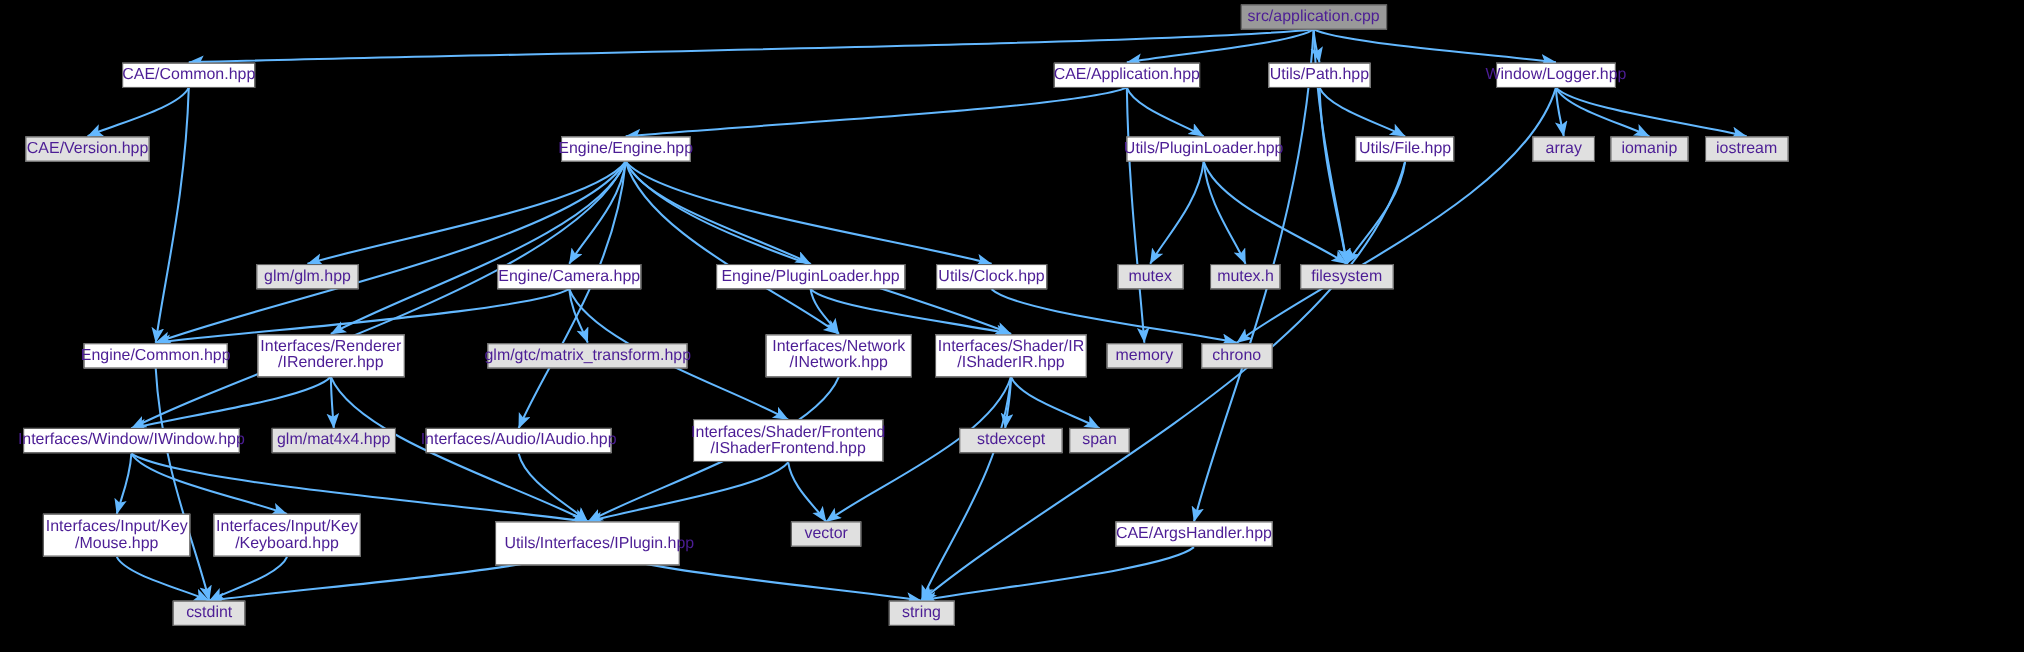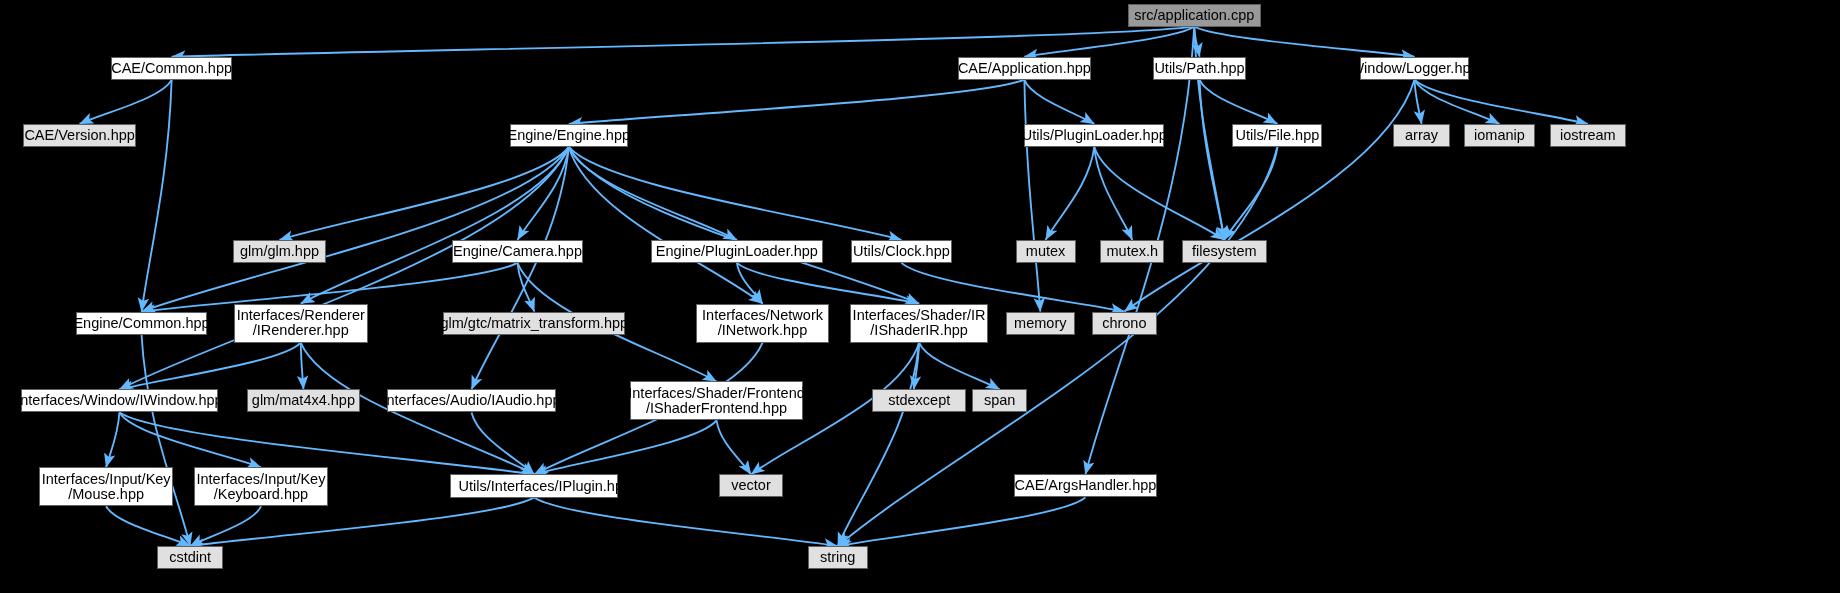--- a/index.html
+++ b/index.html
@@ -1,21 +1,21 @@
 <!DOCTYPE html>
 <html><head>
 <meta charset="utf-8">
 <style>
   html,body{margin:0;padding:0;background:#000;}
   #graph-root{position:relative;width:1840px;height:593px;background:#000;
     font-family:"Liberation Sans","DejaVu Sans",sans-serif;overflow:hidden;}
   #graph-svg{position:absolute;left:0;top:0;width:1840px;height:593px;}
   .node{position:absolute;box-sizing:border-box;border:1px solid #606060;
     display:flex;align-items:center;justify-content:center;text-align:center;
-    color:#000000;font-size:14.5px;line-height:15px;white-space:pre;letter-spacing:0px;}
+    color:#4c1d95;font-size:14.5px;line-height:15px;white-space:pre;letter-spacing:0px;}
   .node.header{background:#ffffff;}
   .node.system{background:#e0e0e0;}
   .node.root{background:#999999;}
 </style>
 </head>
 <body>
 
 <div id="graph-root">
   <svg id="graph-svg" viewBox="0 0 2080 670" preserveAspectRatio="none" xmlns="http://www.w3.org/2000/svg">
     <defs>
@@ -118,19 +118,19 @@
       <div class="node system" style="left: 246.808px; top: 389.433px; width: 113.231px; height: 23.0119px; background: rgb(224, 224, 224); border-color: rgb(96, 96, 96);">glm/mat4x4.hpp</div>
       <div class="node header" style="left: 386.577px; top: 389.433px; width: 169.846px; height: 23.0119px; background: rgb(255, 255, 255); border-color: rgb(96, 96, 96);">Interfaces/Audio/IAudio.hpp</div>
       <div class="node header" style="left: 629.846px; top: 381.467px; width: 173.385px; height: 38.9433px; background: rgb(255, 255, 255); border-color: rgb(96, 96, 96);">Interfaces/Shader/Frontend
 /IShaderFrontend.hpp</div>
       <div class="node system" style="left: 872.231px; top: 389.433px; width: 94px; height: 23.0119px; background: rgb(224, 224, 224); border-color: rgb(96, 96, 96);">stdexcept</div>
       <div class="node system" style="left: 972.192px; top: 389.433px; width: 54.8462px; height: 23.0119px; background: rgb(224, 224, 224); border-color: rgb(96, 96, 96);">span</div>
       <div class="node header" style="left: 38.9231px; top: 467.319px; width: 134.462px; height: 38.9433px; background: rgb(255, 255, 255); border-color: rgb(96, 96, 96);">Interfaces/Input/Key
 /Mouse.hpp</div>
       <div class="node header" style="left: 193.731px; top: 467.319px; width: 134.462px; height: 38.9433px; background: rgb(255, 255, 255); border-color: rgb(96, 96, 96);">Interfaces/Input/Key
 /Keyboard.hpp</div>
-      <div class="node header" style="left: 450.269px; top: 474.4px; width: 168.077px; height: 24px; background: rgb(255, 255, 255); border-color: rgb(96, 96, 96); padding-left: 21px;">Utils/Interfaces/IPlugin.hpp</div>
+      <div class="node header" style="left: 450.269px; top: 474.4px; width: 168.077px; height: 40px; background: rgb(255, 255, 255); border-color: rgb(96, 96, 96); padding-left: 21px;">Utils/Interfaces/IPlugin.hpp</div>
       <div class="node system" style="left: 719.192px; top: 474.4px; width: 63.6923px; height: 23.0119px; background: rgb(224, 224, 224); border-color: rgb(96, 96, 96);">vector</div>
       <div class="node header" style="left: 1013.77px; top: 474.4px; width: 143.308px; height: 23.0119px; background: rgb(255, 255, 255); border-color: rgb(96, 96, 96);">CAE/ArgsHandler.hpp</div>
       <div class="node system" style="left: 157.462px; top: 546.091px; width: 65.4615px; height: 23.0119px; background: rgb(224, 224, 224); border-color: rgb(96, 96, 96);">cstdint</div>
       <div class="node system" style="left: 807.654px; top: 546.091px; width: 60.1538px; height: 23.0119px; background: rgb(224, 224, 224); border-color: rgb(96, 96, 96);">string</div>
     </div>
 </div>
 
 </body></html>

